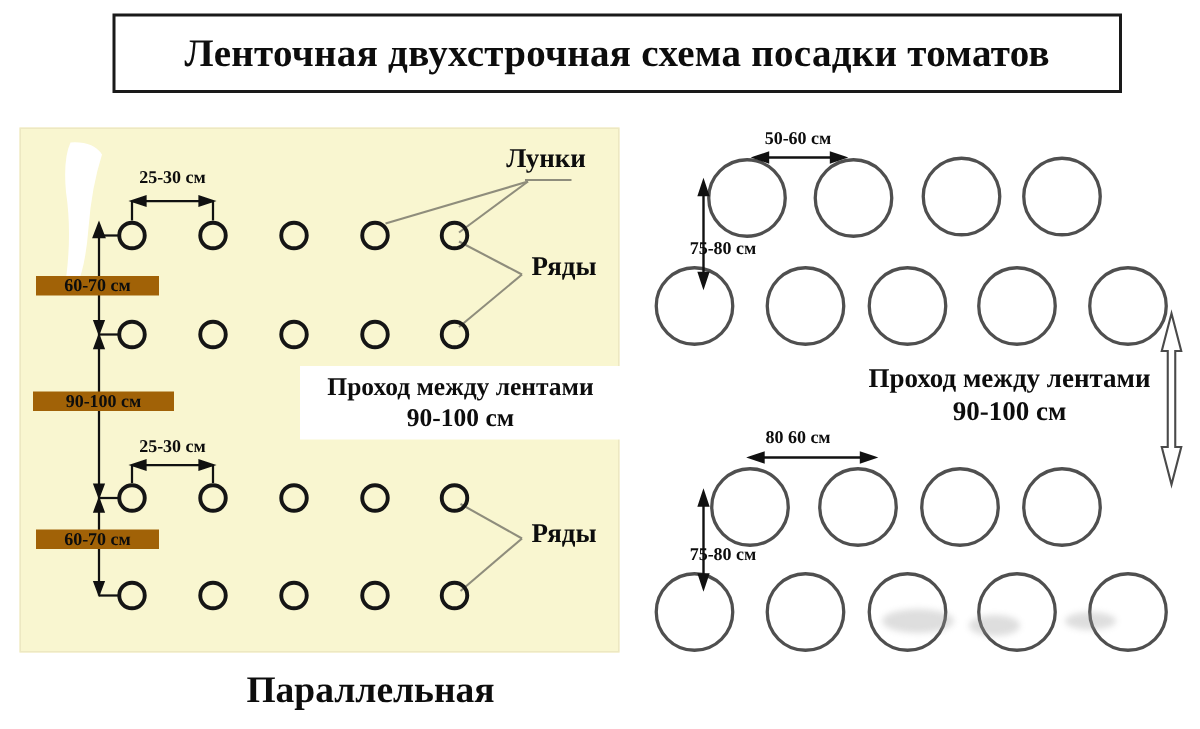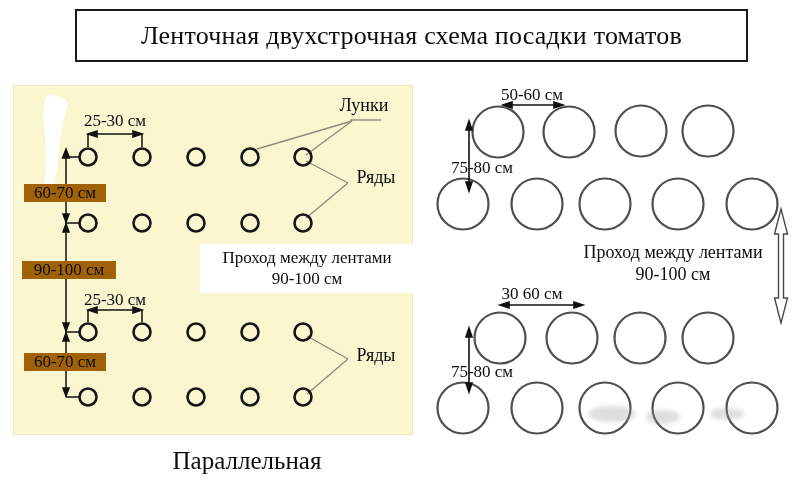--- a/index.html
+++ b/index.html
@@ -1,33 +1,33 @@
 <!DOCTYPE html>
 <html><head>
 <meta charset="utf-8">
 <style>
   html,body { margin:0; padding:0; background:#ffffff; }
   .stage {
     position:relative; width:800px; height:486px; background:#ffffff;
-    font-family:"Liberation Serif", serif; font-weight:normal; color:#0d0d0d;
+    font-family:"Liberation Serif", serif; font-weight:bold; color:#0d0d0d;
     overflow:hidden;
   }
   .title-box {
     position:absolute; left:75px; top:9px; width:673px; height:53px;
     border:2px solid #1a1a1a; background:#ffffff; box-sizing:border-box;
     display:flex; align-items:center; justify-content:center;
     font-size:26px; letter-spacing:0.2px; white-space:nowrap;
   }
   .left-panel {
     position:absolute; left:13px; top:85px; width:400px; height:350px;
     background:#F9F6D0; border:1px solid #EDE8C2; box-sizing:border-box;
   }
   .diagram-svg { position:absolute; left:0; top:0; width:800px; height:486px; }
   .lbl { position:absolute; text-align:center; line-height:1.05; white-space:nowrap; }
-  .fs17 { font-size:17px; }
+  .fs17 { font-size:12px; }
   .fs18 { font-size:18px; }
   .on-yellow { background:#a16207; }
   .lbl-25-30-top   { left:73px;  top:112px; width:84px; }
   .lbl-lunki       { left:333px; top:96px; width:62px; }
   .lbl-ryady-1     { left:349px; top:168px; width:54px; }
   .lbl-60-70-top   { left:24px;  top:184px; width:82px; }
   .lbl-90-100      { left:22px;  top:261px; width:94px; }
   .lbl-25-30-bot   { left:73px;  top:291px; width:84px; }
   .lbl-60-70-bot   { left:24px;  top:353px; width:82px; }
   .lbl-ryady-2     { left:349px; top:346px; width:54px; }
@@ -188,18 +188,18 @@
     <div>90-100 см</div>
   </div>
   <div class="lbl fs17 lbl-25-30-bot">25-30 см</div>
   <div class="lbl fs17 on-yellow lbl-60-70-bot">60-70 см</div>
   <div class="lbl fs18 lbl-ryady-2">Ряды</div>
 
   <div class="lbl fs17 lbl-50-60-top">50-60 см</div>
   <div class="lbl fs17 lbl-75-80-top">75-80 см</div>
   <div class="lbl aisle-right-1">Проход между лентами</div>
   <div class="lbl aisle-right-2">90-100 см</div>
-  <div class="lbl fs17 lbl-50-60-bot">30 60 см</div>
+  <div class="lbl fs17 lbl-50-60-bot">80 60 см</div>
   <div class="lbl fs17 lbl-75-80-bot">75-80 см</div>
 
   <div class="lbl caption caption-left">Параллельная</div>
 
 </div>
 
 </body></html>

